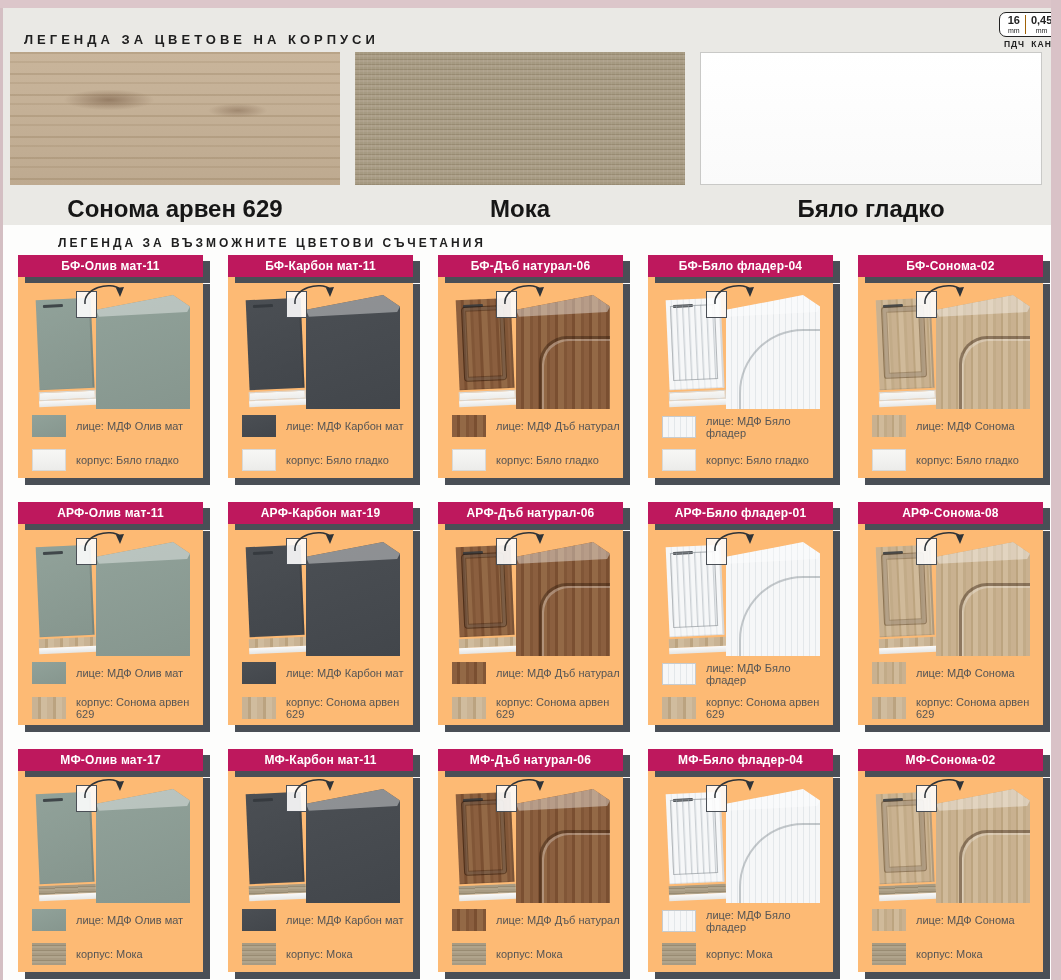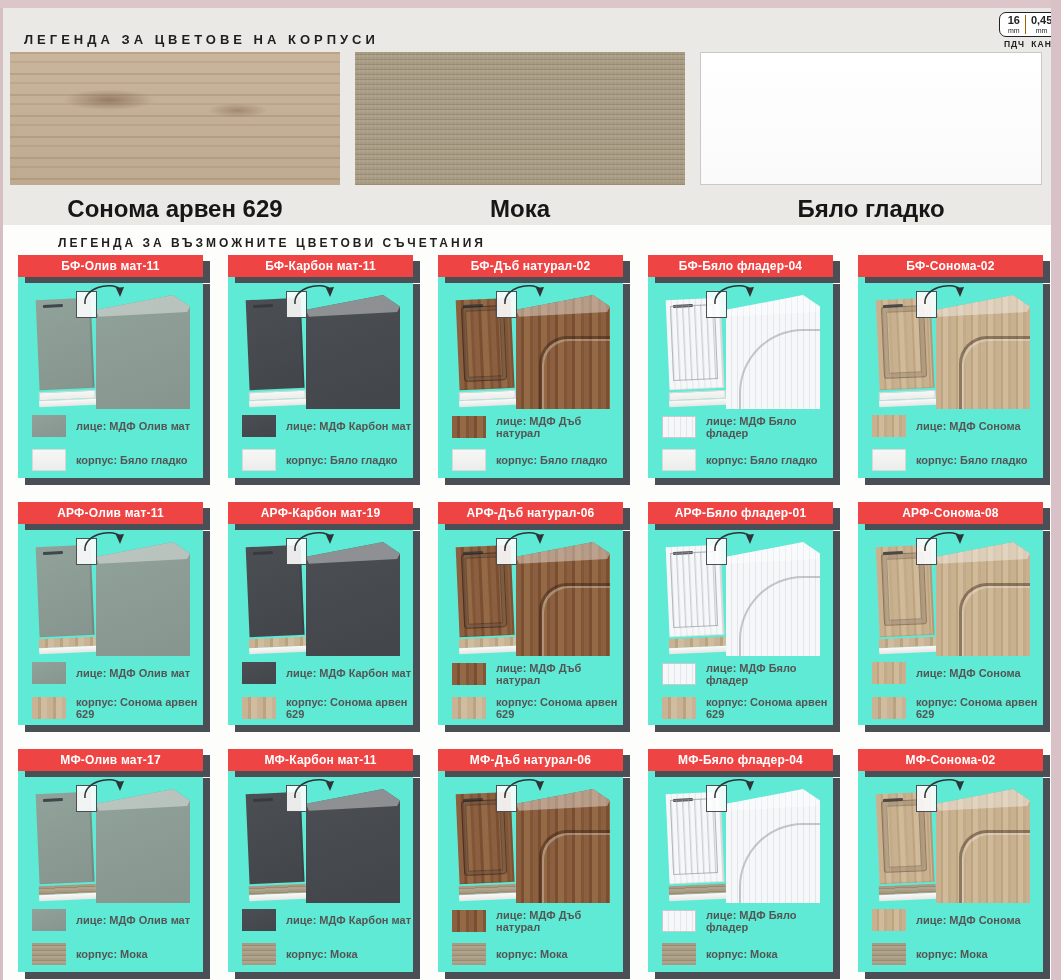--- a/index.html
+++ b/index.html
@@ -48,25 +48,25 @@
       repeating-linear-gradient(to bottom, #a69a82 0 2px, #988b72 2px 3px, #ada08a 3px 5px);
   }
 
   
   .section2 { position:absolute; left:0; top:225px; width:100%; height:755px; background:#fdfdfc; }
   .sec2-title { position:absolute; left:14px; top:11px; font-size:12px; font-weight:bold;
                 letter-spacing:3px; color:#1f1f1f;margin-left:44px; }
   .grid { position:absolute; left:18px; top:30px; display:grid;
           grid-template-columns:repeat(5,210px); row-gap:17px; }
   .card { position:relative; width:192px; height:230px; }
-  .card-head { position:relative; z-index:2; width:185px; height:22px; background:#ef4444;
+  .card-head { position:relative; z-index:2; width:185px; height:22px; background:#be185d;
                box-shadow:7px 6px 0 #4a4f56; display:flex; align-items:center; justify-content:center; }
   .card-title { color:#fff; font-size:12px; font-weight:bold; letter-spacing:.2px; }
-  .card-body { position:relative; z-index:1; width:185px; height:201px; background:#5eead4;
-               box-shadow:7px 7px 0 #4a4f56;font-weight:bold; }
+  .card-body { position:relative; z-index:1; width:185px; height:201px; background:#fdba74;
+               box-shadow:7px 7px 0 #4a4f56; }
 
   
   .door-s { position:absolute; left:20px; top:22px; width:55px; height:108px; transform:rotate(-2.5deg); }
   .door-s .face { position:relative; width:100%; height:90px;
                   border-right:2px solid rgba(0,0,0,.12); border-bottom:1px solid rgba(0,0,0,.08); }
   .handle { position:absolute; top:5px; left:7px; width:20px; height:3px; background:#33373c;
             opacity:.85; border-radius:1px; }
   .door-s .strip { width:104%; margin-left:-2%; }
   .door-s .s1 { height:9px; margin-top:2px; }
   .door-s .s2 { height:6px; background:linear-gradient(#fafafa,#e6e6e4); }
@@ -230,21 +230,21 @@
       </div>
       <div class="leg leg2">
         <span class="sw b-byalo"></span>
         <span class="leg-label">корпус: Бяло гладко</span>
       </div>
     </div>
   </div>
 
   <div class="card">
     <div class="card-head">
-      <span class="card-title">БФ-Дъб натурал-02</span>
+      <span class="card-title">БФ-Дъб натурал-06</span>
     </div>
     <div class="card-body">
       <div class="door-s">
         <div class="face f-dab">
           <span class="handle"></span>
           <span class="inner"></span>
         </div>
         <div class="strip s1 b-byalo"></div>
         <div class="strip s2"></div>
       </div>

